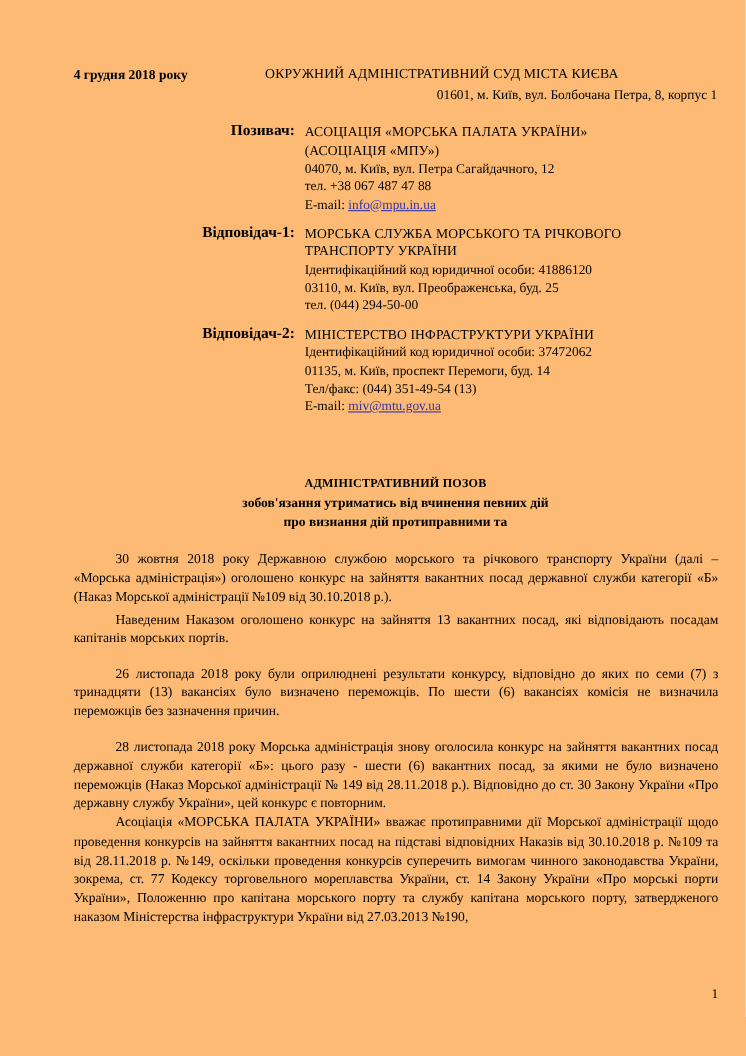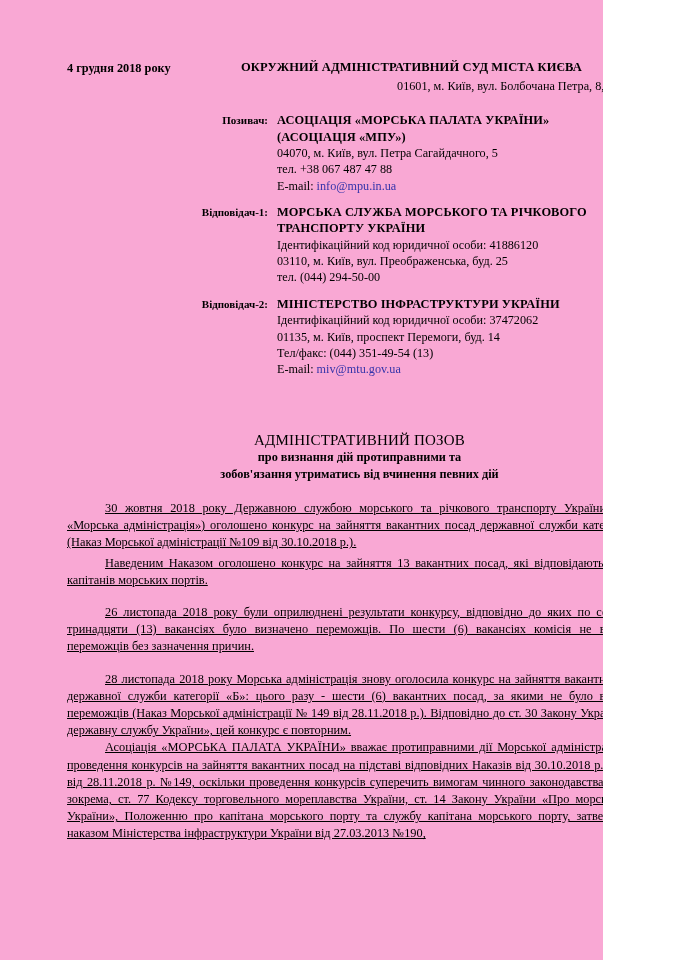--- a/index.html
+++ b/index.html
@@ -7,23 +7,23 @@
     margin: 0;
     padding: 0;
     background: #ffffff;
   }
   body {
     font-family: "Liberation Serif", "DejaVu Serif", serif;
     color: #000000;
   }
   .page {
     position: relative;
-    width: 603px;
+    width: 678px;
     height: 960px;
-    background: #f9a8d4;
+    background: #fdba74;
     overflow: hidden;
     box-sizing: border-box;
   }
 
   
   .header {
     position: absolute;
     left: 67px;
     top: 60px;
     width: 585px;
@@ -39,21 +39,21 @@
     font-weight: bold;
     line-height: 15px;
     padding-top: 1px;
     white-space: nowrap;
   }
   .court-col {
     flex: 1 1 auto;
   }
   .court-name {
     font-size: 12.5px;
-    font-weight: bold;
+    font-weight: normal;
     line-height: 15.5px;
     letter-spacing: 0.1px;
   }
   .court-addr {
     font-size: 12.2px;
     line-height: 16px;
     margin-top: 2px;
     text-align: right;
   }
 
@@ -68,54 +68,55 @@
     display: flex;
     align-items: flex-start;
     margin-bottom: 10px;
   }
   .party-label {
     flex: 0 0 210px;
     width: 210px;
     text-align: right;
     padding-right: 9px;
     box-sizing: border-box;
-    font-size: 11px;
+    font-size: 14px;
     font-weight: bold;
     line-height: 16.5px;
     white-space: nowrap;
   }
   .party-body {
     flex: 1 1 auto;
     min-width: 0;
   }
   .party-name {
     font-size: 12.4px;
-    font-weight: bold;
+    font-weight: normal;
     line-height: 16.5px;
     letter-spacing: 0.1px;
   }
   .party-detail {
     font-size: 12.2px;
     line-height: 16.3px;
   }
   .maillink {
     color: #3333aa;
+    text-decoration: underline;
   }
 
   
   .title-block {
     position: absolute;
     left: 67px;
     top: 432px;
     width: 585px;
     text-align: center;
   }
   .title-main {
-    font-size: 15px;
-    font-weight: normal;
+    font-size: 11px;
+    font-weight: bold;
     line-height: 16.5px;
     letter-spacing: 0.2px;
   }
   .title-sub {
     font-size: 12.3px;
     font-weight: bold;
     line-height: 17px;
   }
 
   
@@ -125,21 +126,20 @@
     top: 500px;
     width: 586px;
   }
   .para {
     font-size: 12.35px;
     line-height: 17.2px;
     text-align: justify;
     text-indent: 38px;
     margin: 0 0 0 0;
     hyphens: none;
-    text-decoration: underline;
   }
   .para.gap-sm { margin-top: 3px; }
   .para.gap-md { margin-top: 15px; }
   .para.gap-lg { }
 
   .page-number {
     position: absolute;
     left: 0;
     top: 896px;
     width: 653px;
@@ -163,21 +163,21 @@
     </div>
   </div>
 
   <div class="parties">
 
     <div class="party">
       <div class="party-label">Позивач:</div>
       <div class="party-body">
         <div class="party-name">АСОЦІАЦІЯ «МОРСЬКА ПАЛАТА УКРАЇНИ»</div>
         <div class="party-name">(АСОЦІАЦІЯ «МПУ»)</div>
-        <div class="party-detail">04070, м. Київ, вул. Петра Сагайдачного, 5</div>
+        <div class="party-detail">04070, м. Київ, вул. Петра Сагайдачного, 12</div>
         <div class="party-detail">тел. +38 067 487 47 88</div>
         <div class="party-detail">
           <span>E-mail:</span>
           <span class="maillink">info@mpu.in.ua</span>
         </div>
       </div>
     </div>
 
     <div class="party">
       <div class="party-label">Відповідач-1:</div>
@@ -201,22 +201,22 @@
           <span>E-mail:</span>
           <span class="maillink">miv@mtu.gov.ua</span>
         </div>
       </div>
     </div>
 
   </div>
 
   <div class="title-block">
     <div class="title-main">АДМІНІСТРАТИВНИЙ ПОЗОВ</div>
+    <div class="title-sub">зобов'язання утриматись від вчинення певних дій</div>
     <div class="title-sub">про визнання дій протиправними та</div>
-    <div class="title-sub">зобов'язання утриматись від вчинення певних дій</div>
   </div>
 
   <div class="body-text">
     <p class="para">30 жовтня 2018 року Державною службою морського та річкового транспорту України (далі – «Морська адміністрація») оголошено конкурс на зайняття вакантних посад державної служби категорії «Б» (Наказ Морської адміністрації №109 від 30.10.2018 р.).</p>
     <p class="para gap-sm">Наведеним Наказом оголошено конкурс на зайняття 13 вакантних посад, які відповідають посадам капітанів морських портів.</p>
     <p class="para gap-md">26 листопада 2018 року були оприлюднені результати конкурсу, відповідно до яких по семи (7) з тринадцяти (13) вакансіях було визначено переможців. По шести (6) вакансіях комісія не визначила переможців без зазначення причин.</p>
     <p class="para gap-md">28 листопада 2018 року Морська адміністрація знову оголосила конкурс на зайняття вакантних посад державної служби категорії «Б»: цього разу - шести (6) вакантних посад, за якими не було визначено переможців (Наказ Морської адміністрації № 149 від 28.11.2018 р.). Відповідно до ст. 30 Закону України «Про державну службу України», цей конкурс є повторним.</p>
     <p class="para gap-lg">Асоціація «МОРСЬКА ПАЛАТА УКРАЇНИ» вважає протиправними дії Морської адміністрації щодо проведення конкурсів на зайняття вакантних посад на підставі відповідних Наказів від 30.10.2018 р. №109 та від 28.11.2018 р. №149, оскільки проведення конкурсів суперечить вимогам чинного законодавства України, зокрема, ст. 77 Кодексу торговельного мореплавства України, ст. 14 Закону України «Про морські порти України», Положенню про капітана морського порту та службу капітана морського порту, затвердженого наказом Міністерства інфраструктури України від 27.03.2013 №190,</p>
   </div>
 

